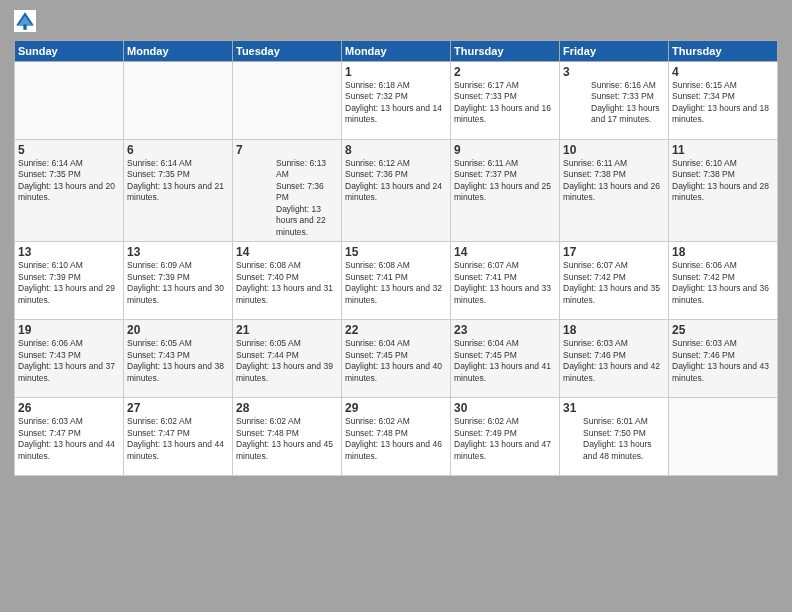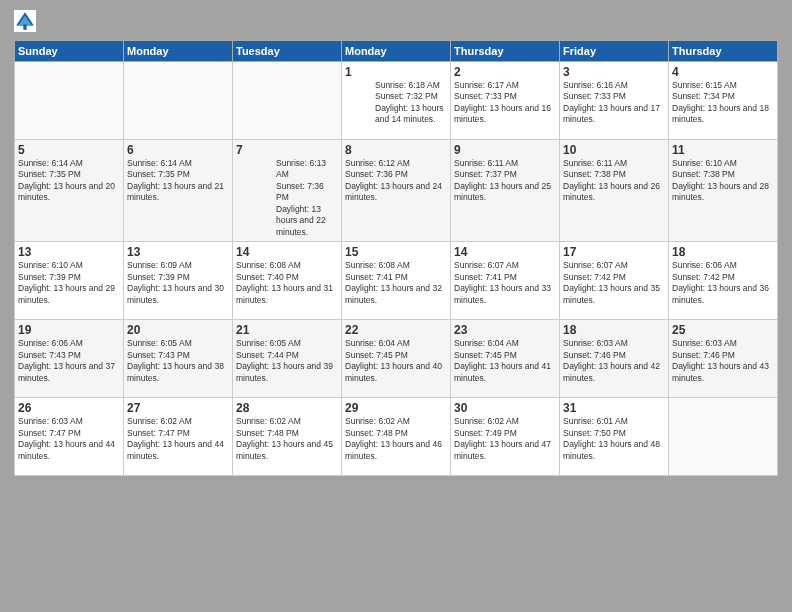--- a/index.html
+++ b/index.html
@@ -138,33 +138,33 @@
           <th>Thursday</th>
         </tr>
     </thead>
     <tbody id="calendar-body">
     <tr>
           <td class="empty-cell"></td>
           <td class="empty-cell"></td>
           <td class="empty-cell"></td>
           <td>
             <span class="day-num">1</span>
-            <div class="day-info" style="white-space: pre-line; margin-left: 30px;">Sunrise: 6:18 AM
+            <div class="day-info" style="white-space: pre-line;">Sunrise: 6:18 AM
 Sunset: 7:32 PM
 Daylight: 13 hours and 14 minutes.</div>
           </td>
           <td>
             <span class="day-num">2</span>
             <div class="day-info" style="white-space: pre-line;">Sunrise: 6:17 AM
 Sunset: 7:33 PM
 Daylight: 13 hours and 16 minutes.</div>
           </td>
           <td>
             <span class="day-num">3</span>
-            <div class="day-info" style="white-space: pre-line;">Sunrise: 6:16 AM
+            <div class="day-info" style="white-space: pre-line; margin-left: 28px;">Sunrise: 6:16 AM
 Sunset: 7:33 PM
 Daylight: 13 hours and 17 minutes.</div>
           </td>
           <td>
             <span class="day-num">4</span>
             <div class="day-info" style="white-space: pre-line;">Sunrise: 6:15 AM
 Sunset: 7:34 PM
 Daylight: 13 hours and 18 minutes.</div>
           </td>
         </tr>
@@ -326,21 +326,21 @@
 Daylight: 13 hours and 46 minutes.</div>
           </td>
           <td>
             <span class="day-num">30</span>
             <div class="day-info" style="white-space: pre-line;">Sunrise: 6:02 AM
 Sunset: 7:49 PM
 Daylight: 13 hours and 47 minutes.</div>
           </td>
           <td>
             <span class="day-num">31</span>
-            <div class="day-info" style="white-space: pre-line;">Sunrise: 6:01 AM
+            <div class="day-info" style="white-space: pre-line; margin-left: 20px;">Sunrise: 6:01 AM
 Sunset: 7:50 PM
 Daylight: 13 hours and 48 minutes.</div>
           </td>
           <td class="empty-cell"></td>
         </tr>
       </tbody>
   </table>
 </div>
 
 </body></html>

